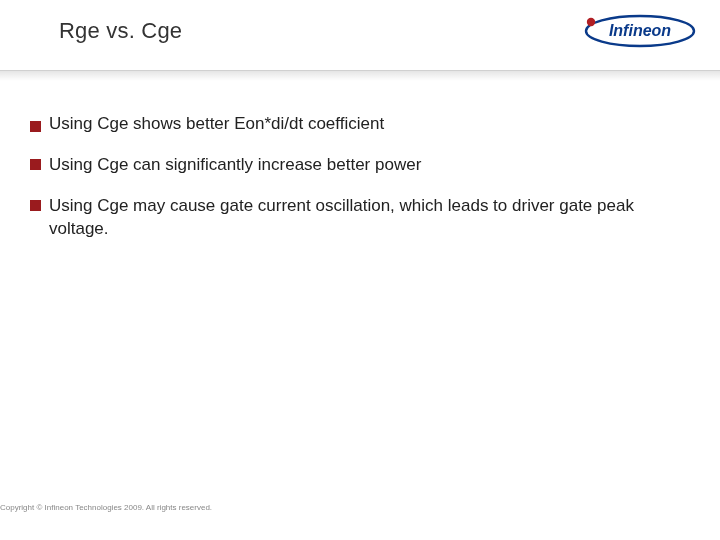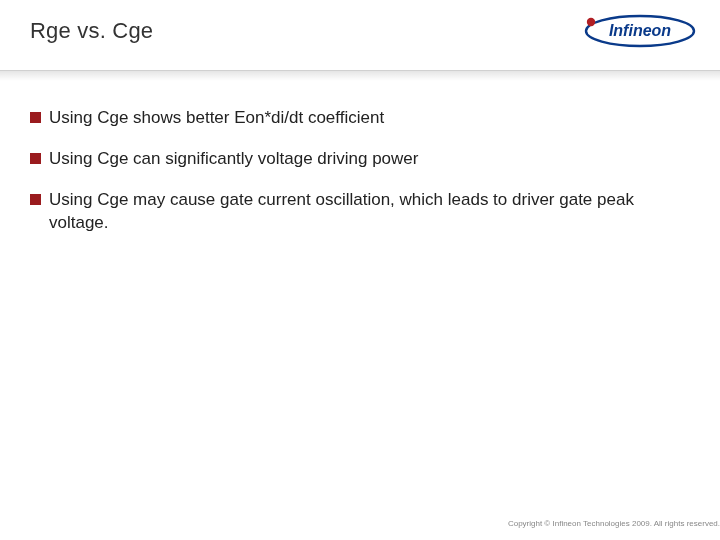--- a/index.html
+++ b/index.html
@@ -1,29 +1,29 @@
 <!DOCTYPE html>
 <html><head>
 <meta charset="utf-8">
 <style>
   * { margin: 0; padding: 0; box-sizing: border-box; }
   html, body { width: 720px; height: 540px; background: #fff; font-family: Verdana, Arial, sans-serif; }
   .slide { width: 720px; height: 540px; position: relative; padding: 18px 30px 0 30px; }
-  .header { position: relative; height: 48px; }
+  .header { position: relative; height: 48px; margin-left: 29px; }
   .title { font-size: 22px; color: #333; letter-spacing: 0.2px; }
   .logo { position: absolute; right: -6px; top: -6px; width: 124px; height: 38px; }
   .rule { height: 1px; background: #d0d0d0; margin: 4px -30px 0 -30px; }
   .shadow { height: 10px; margin: 0 -30px 0 -30px; background: linear-gradient(to bottom, rgba(0,0,0,0.10), rgba(0,0,0,0)); }
   .body { padding-top: 12px; }
   .bullet { display: flex; align-items: flex-start; margin-top: 18px; }
-  .bullet:first-child { margin-top: 14px; }
+  .bullet:first-child { margin-top: 20px; align-items: center; }
   .sq { width: 11px; height: 11px; background: #9a1b1e; margin-top: 5px; margin-right: 8px; flex: 0 0 11px; }
   .txt { font-size: 17px; color: #222; line-height: 1.35; }
   .formula { font-size: 16px; color: #222; margin: 12px 0 2px 86px; }
-  .footer { position: absolute; left: 0; right: 0; bottom: 12px; text-align: right; font-size: 8px; color: #888; }
+  .footer { position: absolute; left: 0; right: 0; bottom: 28px; text-align: left; font-size: 8px; color: #888; }
 </style>
 </head>
 <body>
 
 <div class="slide">
 
   <div class="header">
     <div class="title">Rge vs. Cge</div>
     <div class="logo">
       <svg viewBox="0 0 124 38" width="124" height="38">
@@ -38,21 +38,21 @@
 
   <div class="body">
 
     <div class="bullet">
       <div class="sq"></div>
       <div class="txt">Using Cge shows better Eon*di/dt coefficient</div>
     </div>
 
     <div class="bullet">
       <div class="sq"></div>
-      <div class="txt">Using Cge can significantly voltage driving power</div>
+      <div class="txt">Using Cge can significantly increase better power</div>
     </div>
 
 
 
     <div class="bullet">
       <div class="sq"></div>
       <div class="txt">Using Cge may cause gate current oscillation, which leads to driver gate peak voltage.</div>
     </div>
 
   </div>

